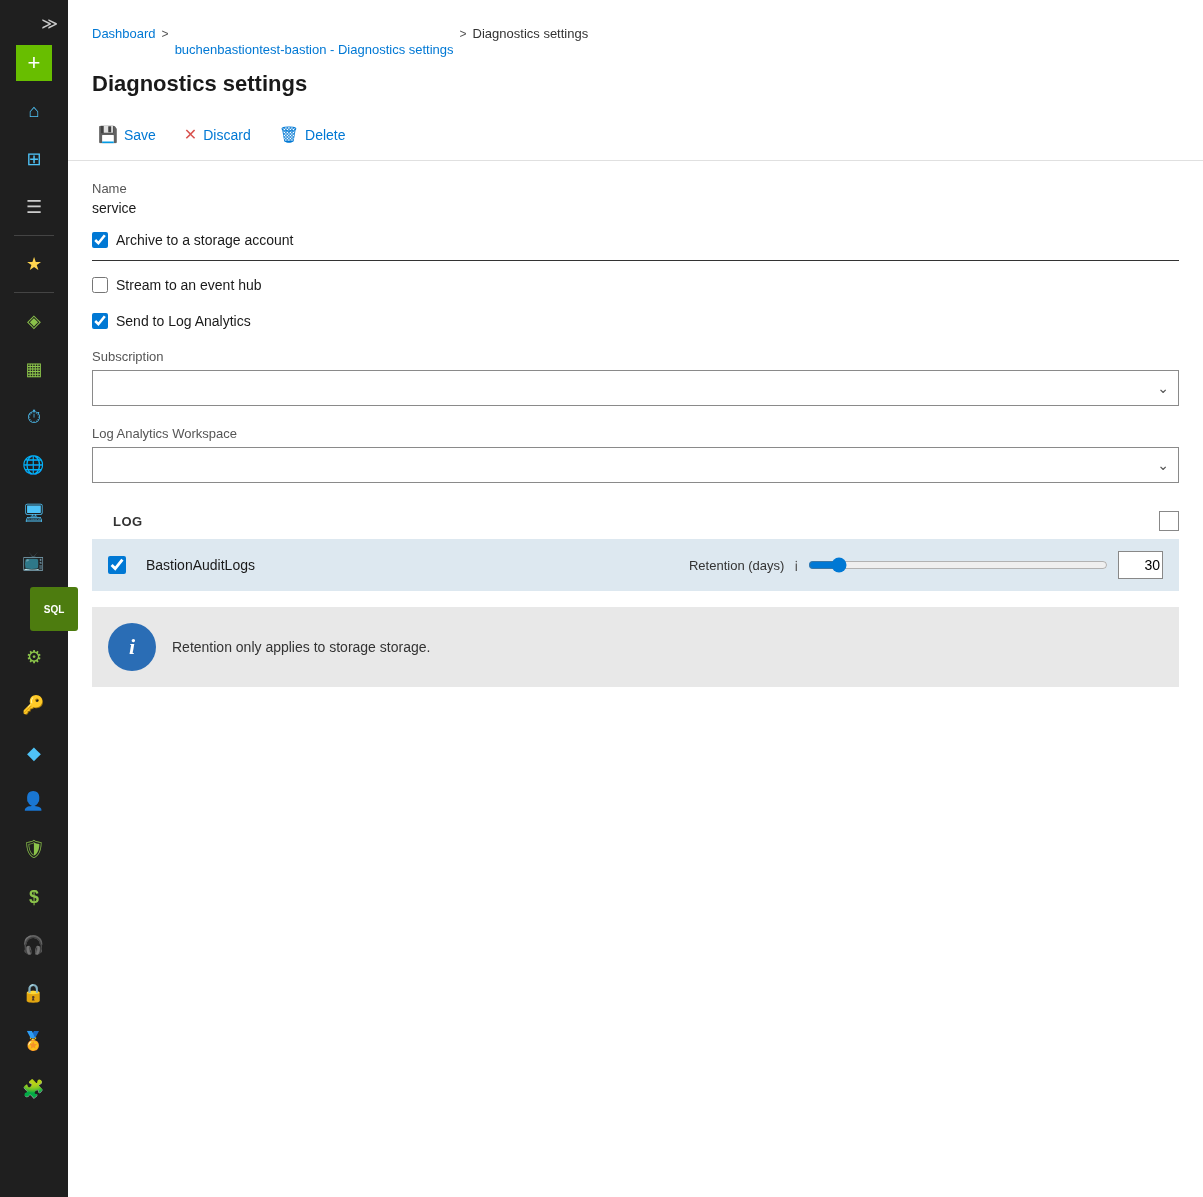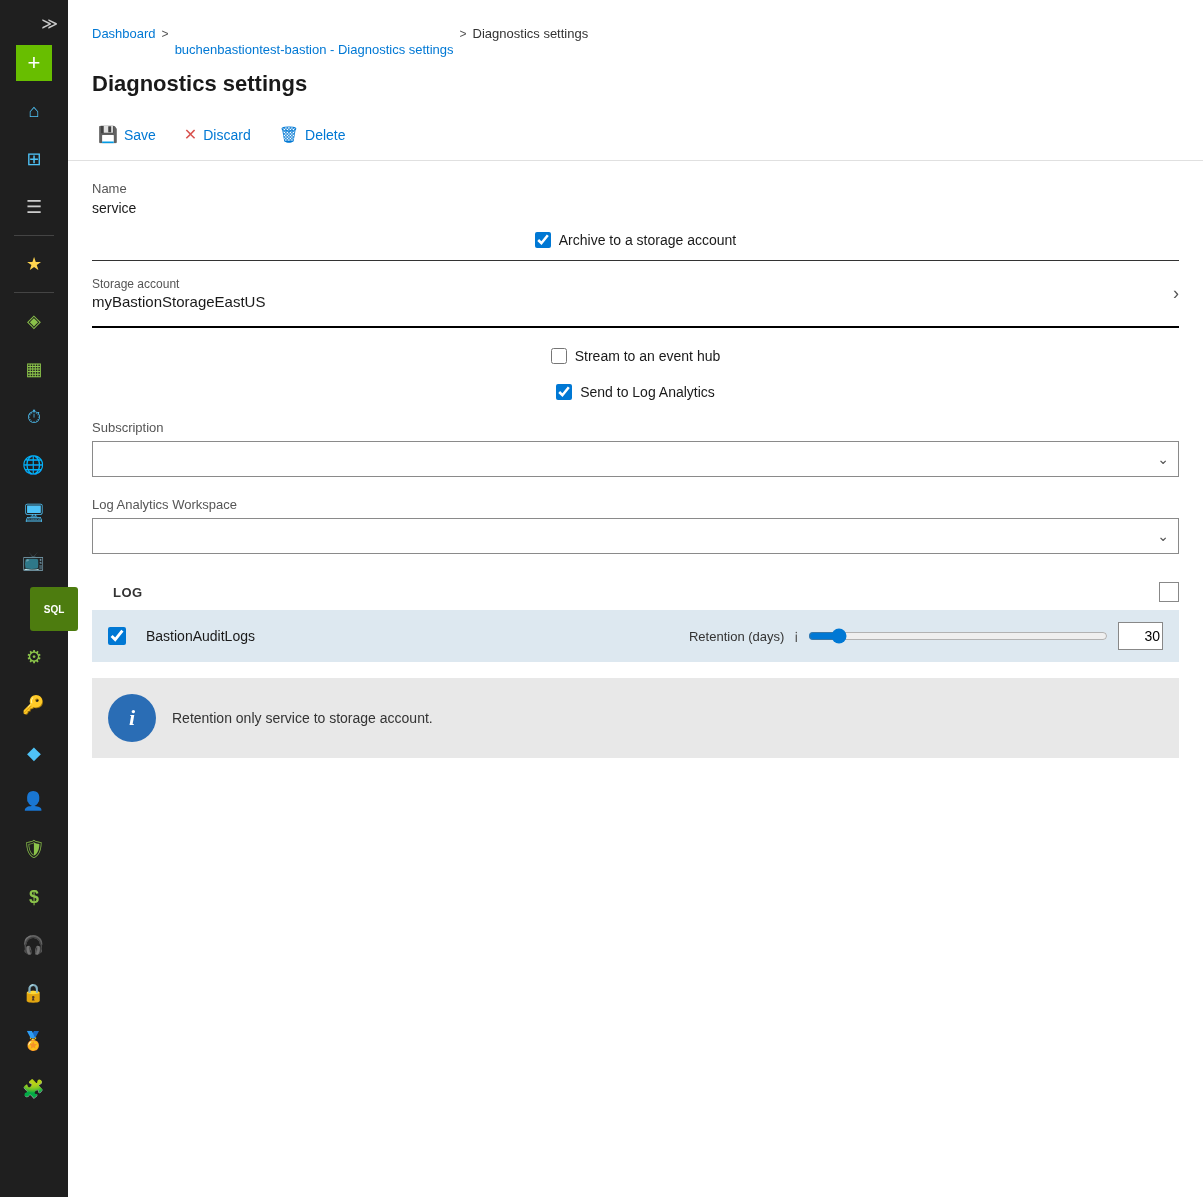--- a/index.html
+++ b/index.html
@@ -121,21 +121,20 @@
       color: #1a1a1a;
       margin-bottom: 16px;
     }
 
     
     .checkbox-row {
       display: flex;
       align-items: center;
       gap: 8px;
       margin-bottom: 12px;
-      justify-content: center;
     }
     .checkbox-row input[type="checkbox"] {
       width: 16px;
       height: 16px;
       cursor: pointer;
       accent-color: #0078d4;
     }
     .checkbox-label {
       font-size: 14px;
       color: #1a1a1a;
@@ -407,29 +406,20 @@
       <div class="field-value">service</div>
     </div>
 
     <div class="checkbox-row">
       <input type="checkbox" id="archiveCheck" checked="" style="">
       <label class="checkbox-label" for="archiveCheck">Archive to a storage account</label>
     </div>
 
     <hr class="section-divider">
 
-    <div class="storage-section">
-      <div class="storage-row">
-        <div>
-          <div class="storage-label-sm">Storage account</div>
-          <div class="storage-value">myBastionStorageEastUS</div>
-        </div>
-        <span class="chevron-right">›</span>
-      </div>
-    </div>
 
     <div class="checkbox-row" style="margin-bottom: 20px;">
       <input type="checkbox" id="eventHubCheck" style="">
       <label class="checkbox-label" for="eventHubCheck">Stream to an event hub</label>
     </div>
 
     <div class="checkbox-row" style="margin-bottom: 20px;">
       <input type="checkbox" id="logAnalyticsCheck" checked="" style="">
       <label class="checkbox-label" for="logAnalyticsCheck">Send to Log Analytics</label>
     </div>
@@ -471,17 +461,17 @@
           </div>
           <input type="text" class="retention-input" value="30" style="">
         </div>
       </div>
     </div>
 
     <div class="info-box">
       <div class="info-icon-circle">
         <span>i</span>
       </div>
-      <span class="info-text">Retention only service to storage account.</span>
+      <span class="info-text">Retention only applies to storage storage.</span>
     </div>
 
   </div>
 </div>
 
 </body></html>

